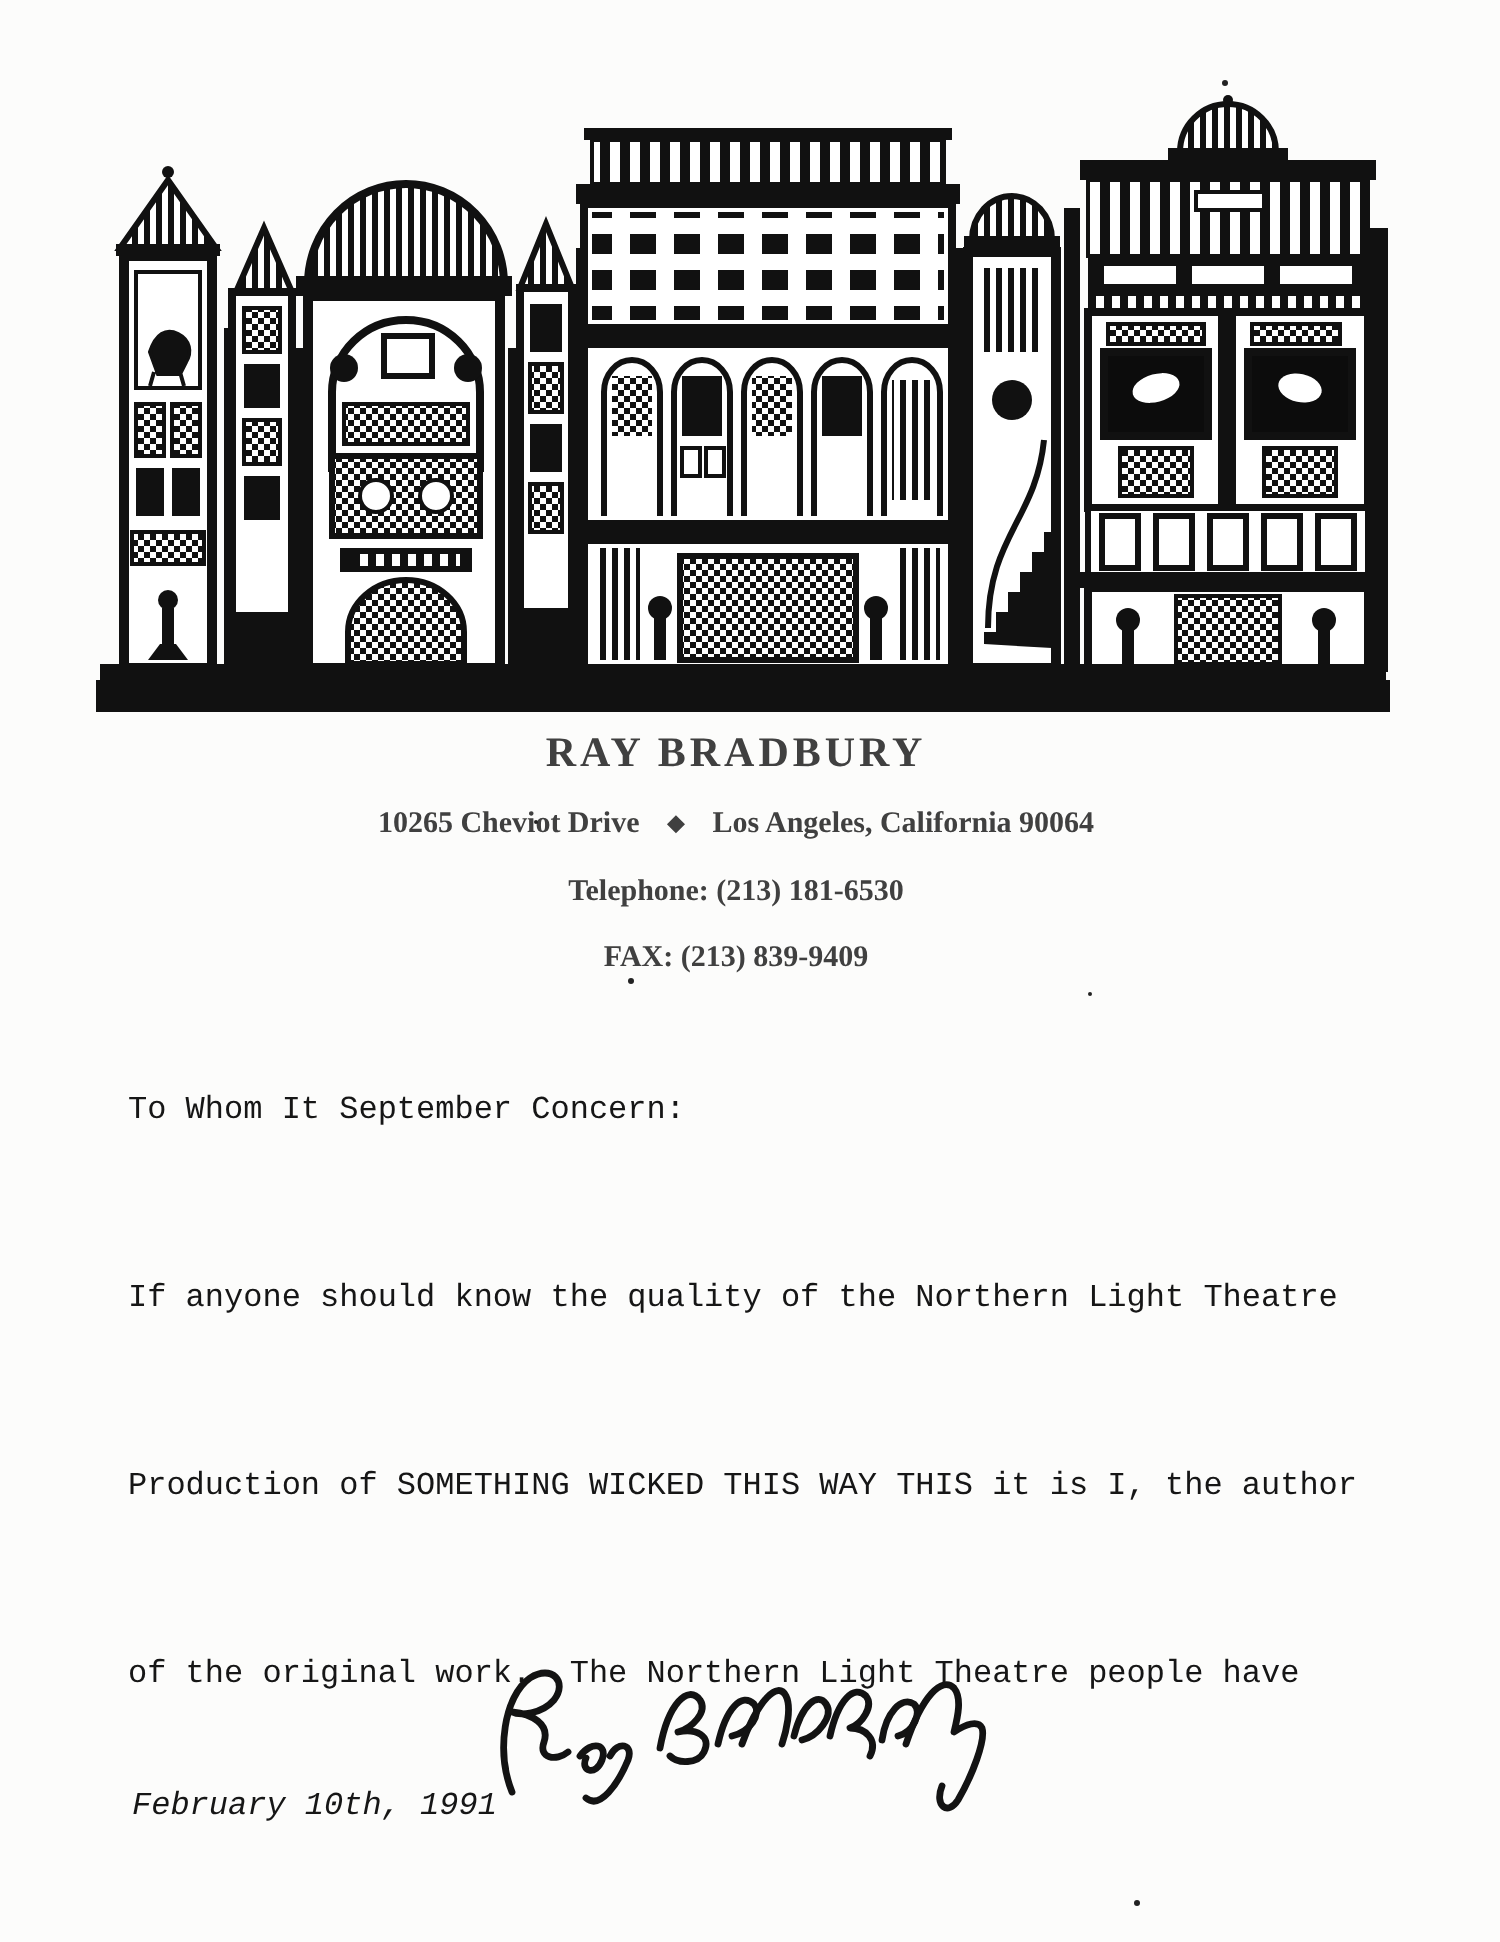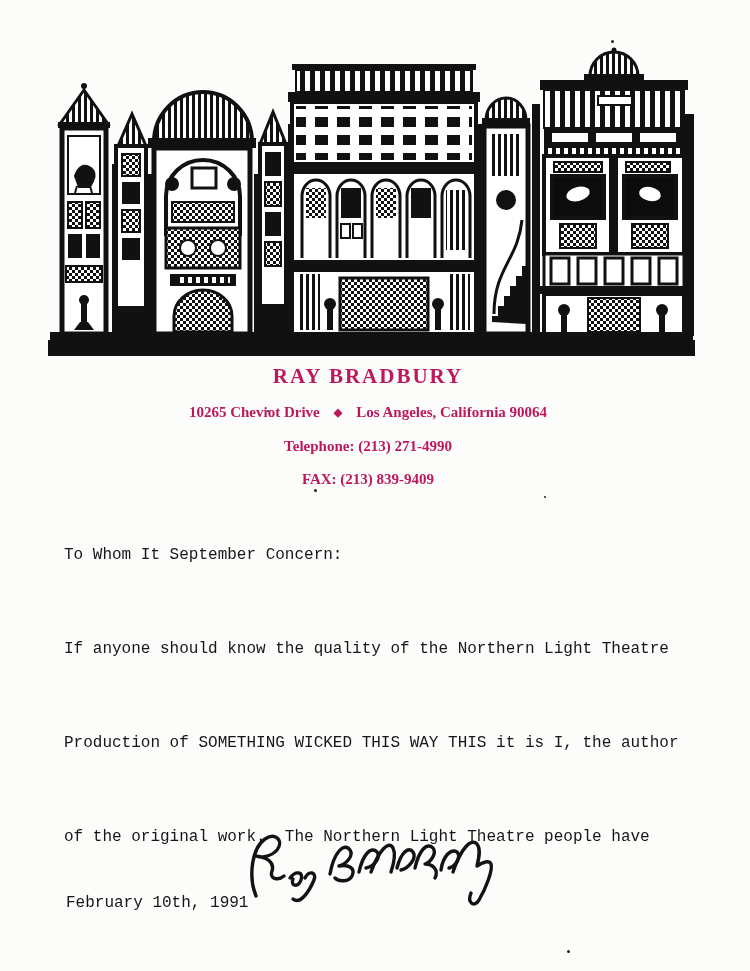--- a/index.html
+++ b/index.html
@@ -7,36 +7,36 @@
     width:750px;height:971px;position:relative;overflow:hidden;
     background:#fcfcfb;
     font-family:"Liberation Serif", serif;
   }
   .page{position:absolute;inset:0;}
 
   
   .illustration{position:absolute;left:48px;top:24px;width:647px;height:332px;}
 
   
-  .letterhead{position:absolute;left:0;top:364px;width:736px;text-align:center;color:#be185d;}
+  .letterhead{position:absolute;left:0;top:364px;width:736px;text-align:center;color:#404040;}
   .lh-name{font-size:21px;font-weight:bold;letter-spacing:2px;line-height:24px;}
   .lh-line{font-size:15px;font-weight:bold;line-height:17.5px;margin-top:16px;}
   .lh-sep{display:inline-block;margin:0 14px;font-size:11px;vertical-align:1px;}
 
   
   .body-text{
     position:absolute;left:64px;top:477px;width:660px;
     font-family:"Liberation Mono","DejaVu Sans Mono",monospace;
     font-size:16px;line-height:31.4px;color:#161616;
     white-space:pre;
   }
   .date-line{
     position:absolute;left:66px;top:894px;
     font-family:"Liberation Mono","DejaVu Sans Mono",monospace;
-    font-size:16px;color:#161616;white-space:pre;
+    font-size:16px;color:#161616;white-space:pre;font-style:italic;
   }
   .signature{position:absolute;left:238px;top:826px;width:260px;height:82px;}
 
   .speck{position:absolute;background:#222;border-radius:50%;}
 </style>
 </head>
 <body>
 
 <div class="page">
 
@@ -191,21 +191,21 @@
     <circle cx="516" cy="286" r="6" fill="#111"></circle>
       <rect x="513" y="290" width="6" height="18" fill="#111"></rect>
     <circle cx="614" cy="286" r="6" fill="#111"></circle>
       <rect x="611" y="290" width="6" height="18" fill="#111"></rect>
     <rect x="636" y="90" width="10" height="222" fill="#111"></rect>
   </svg>
 
   <div class="letterhead">
     <div class="lh-name">RAY BRADBURY</div>
     <div class="lh-line"><span>10265 Cheviot Drive</span><span class="lh-sep">◆</span><span>Los Angeles, California 90064</span></div>
-    <div class="lh-line">Telephone: (213) 271-4990</div>
+    <div class="lh-line">Telephone: (213) 181-6530</div>
     <div class="lh-line">FAX: (213) 839-9409</div>
   </div>
 
   <div class="body-text">
     <div>To Whom It September Concern:</div>
     <div>If anyone should know the quality of the Northern Light Theatre</div>
     <div>Production of SOMETHING WICKED THIS WAY THIS it is I, the author</div>
     <div>of the original work.  The Northern Light Theatre people have</div>
     
     

